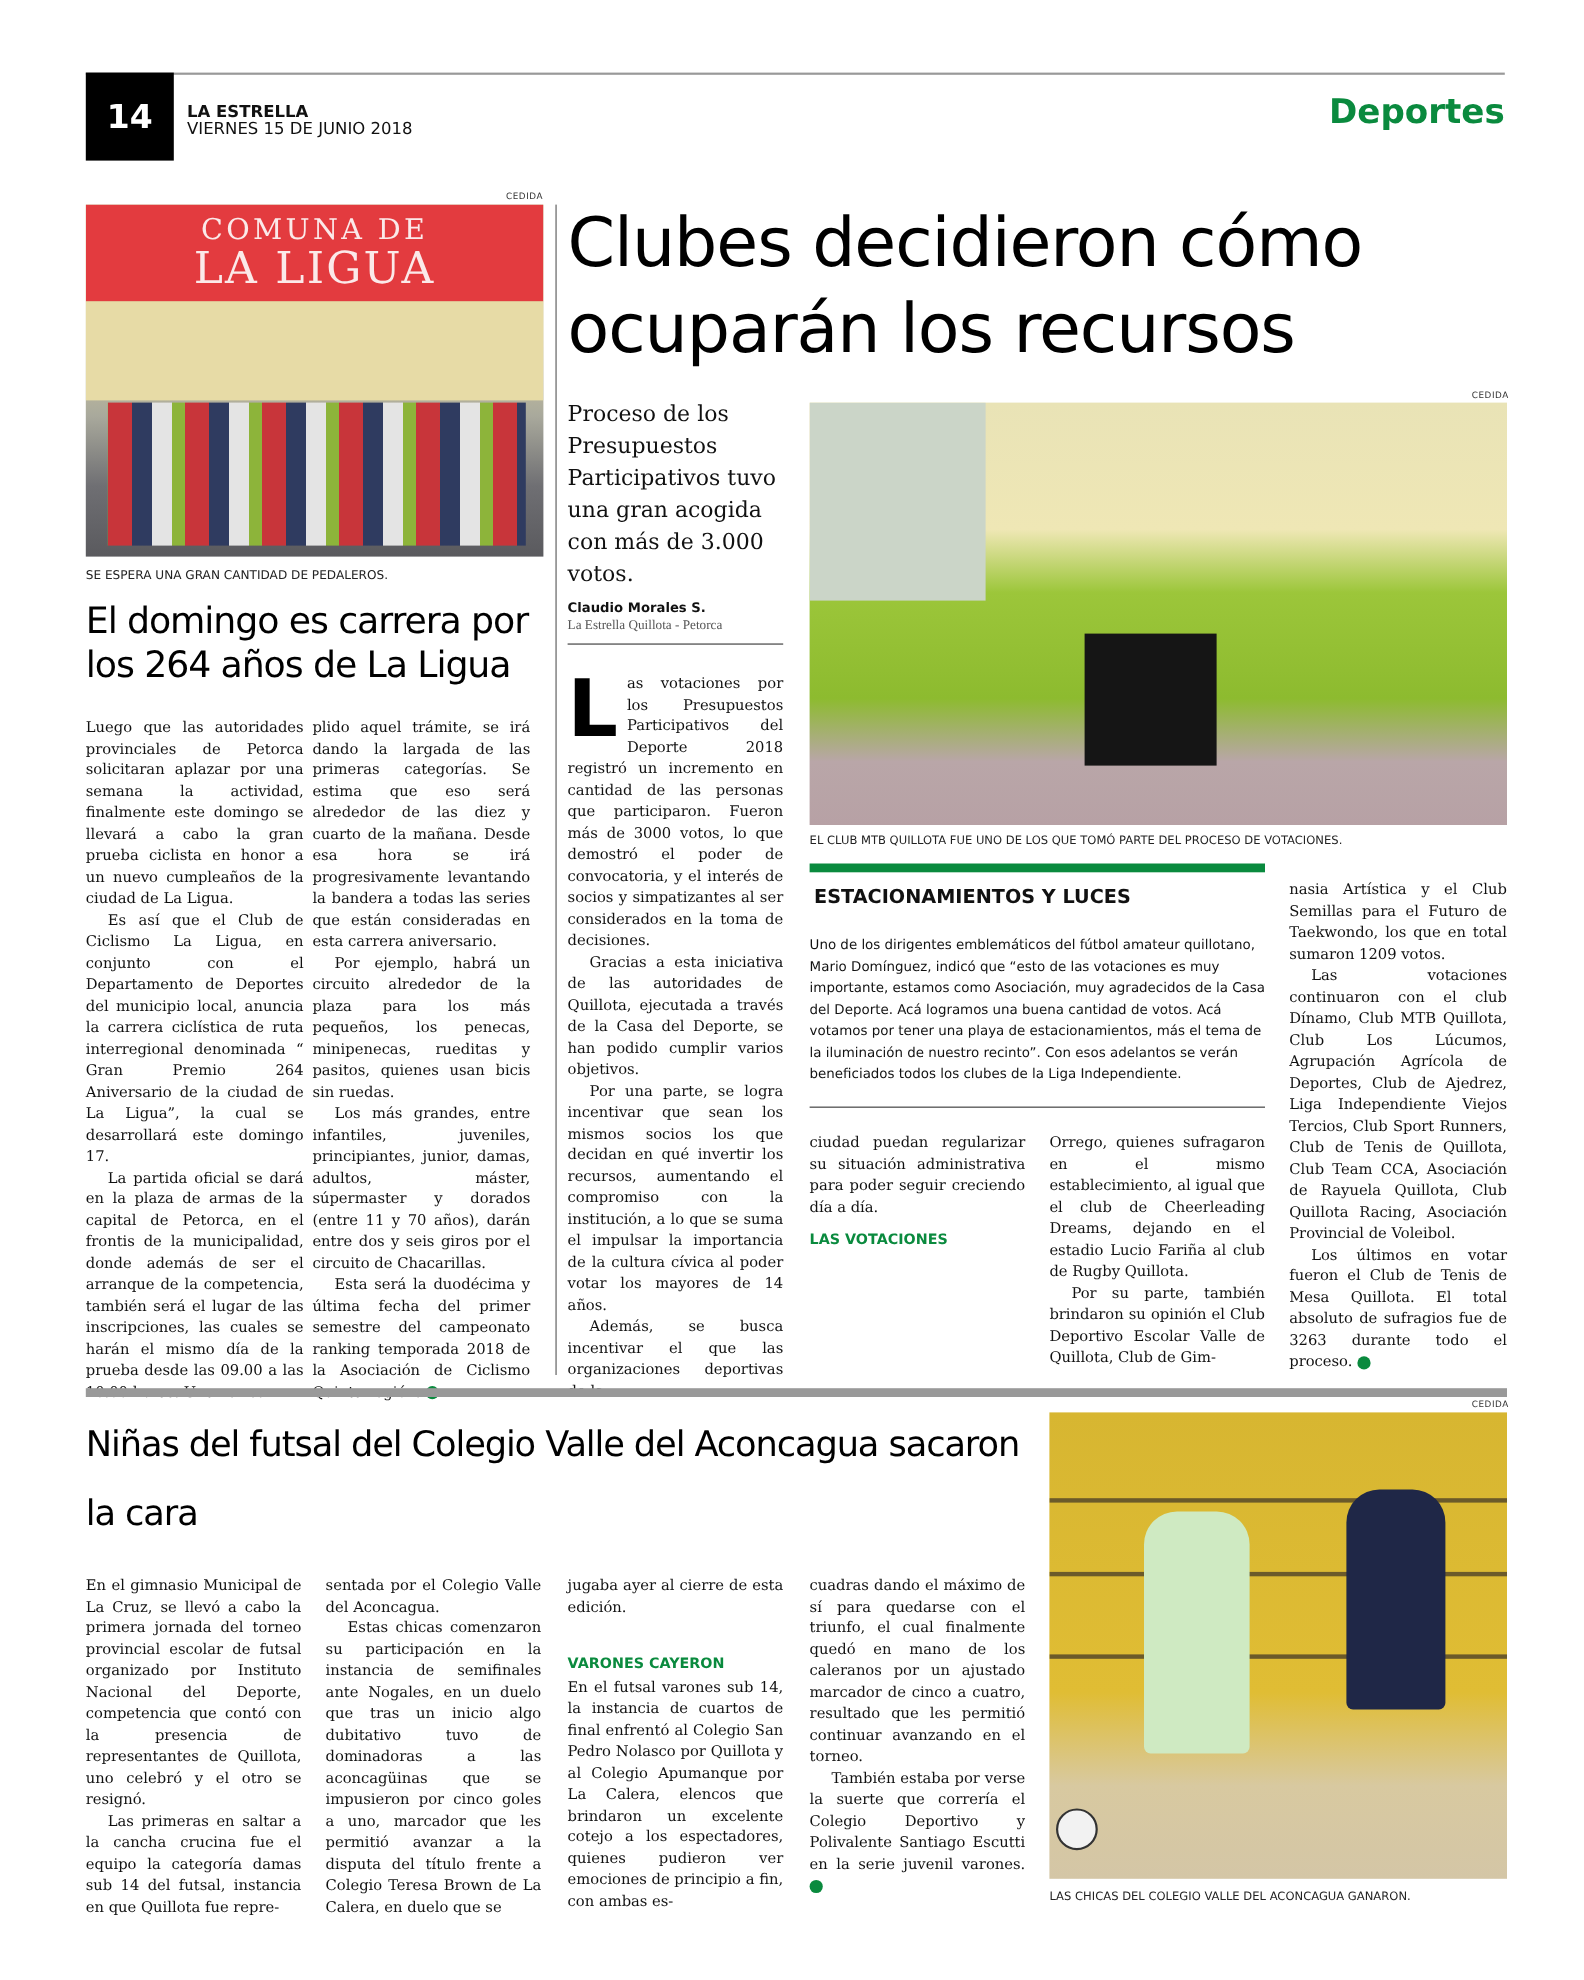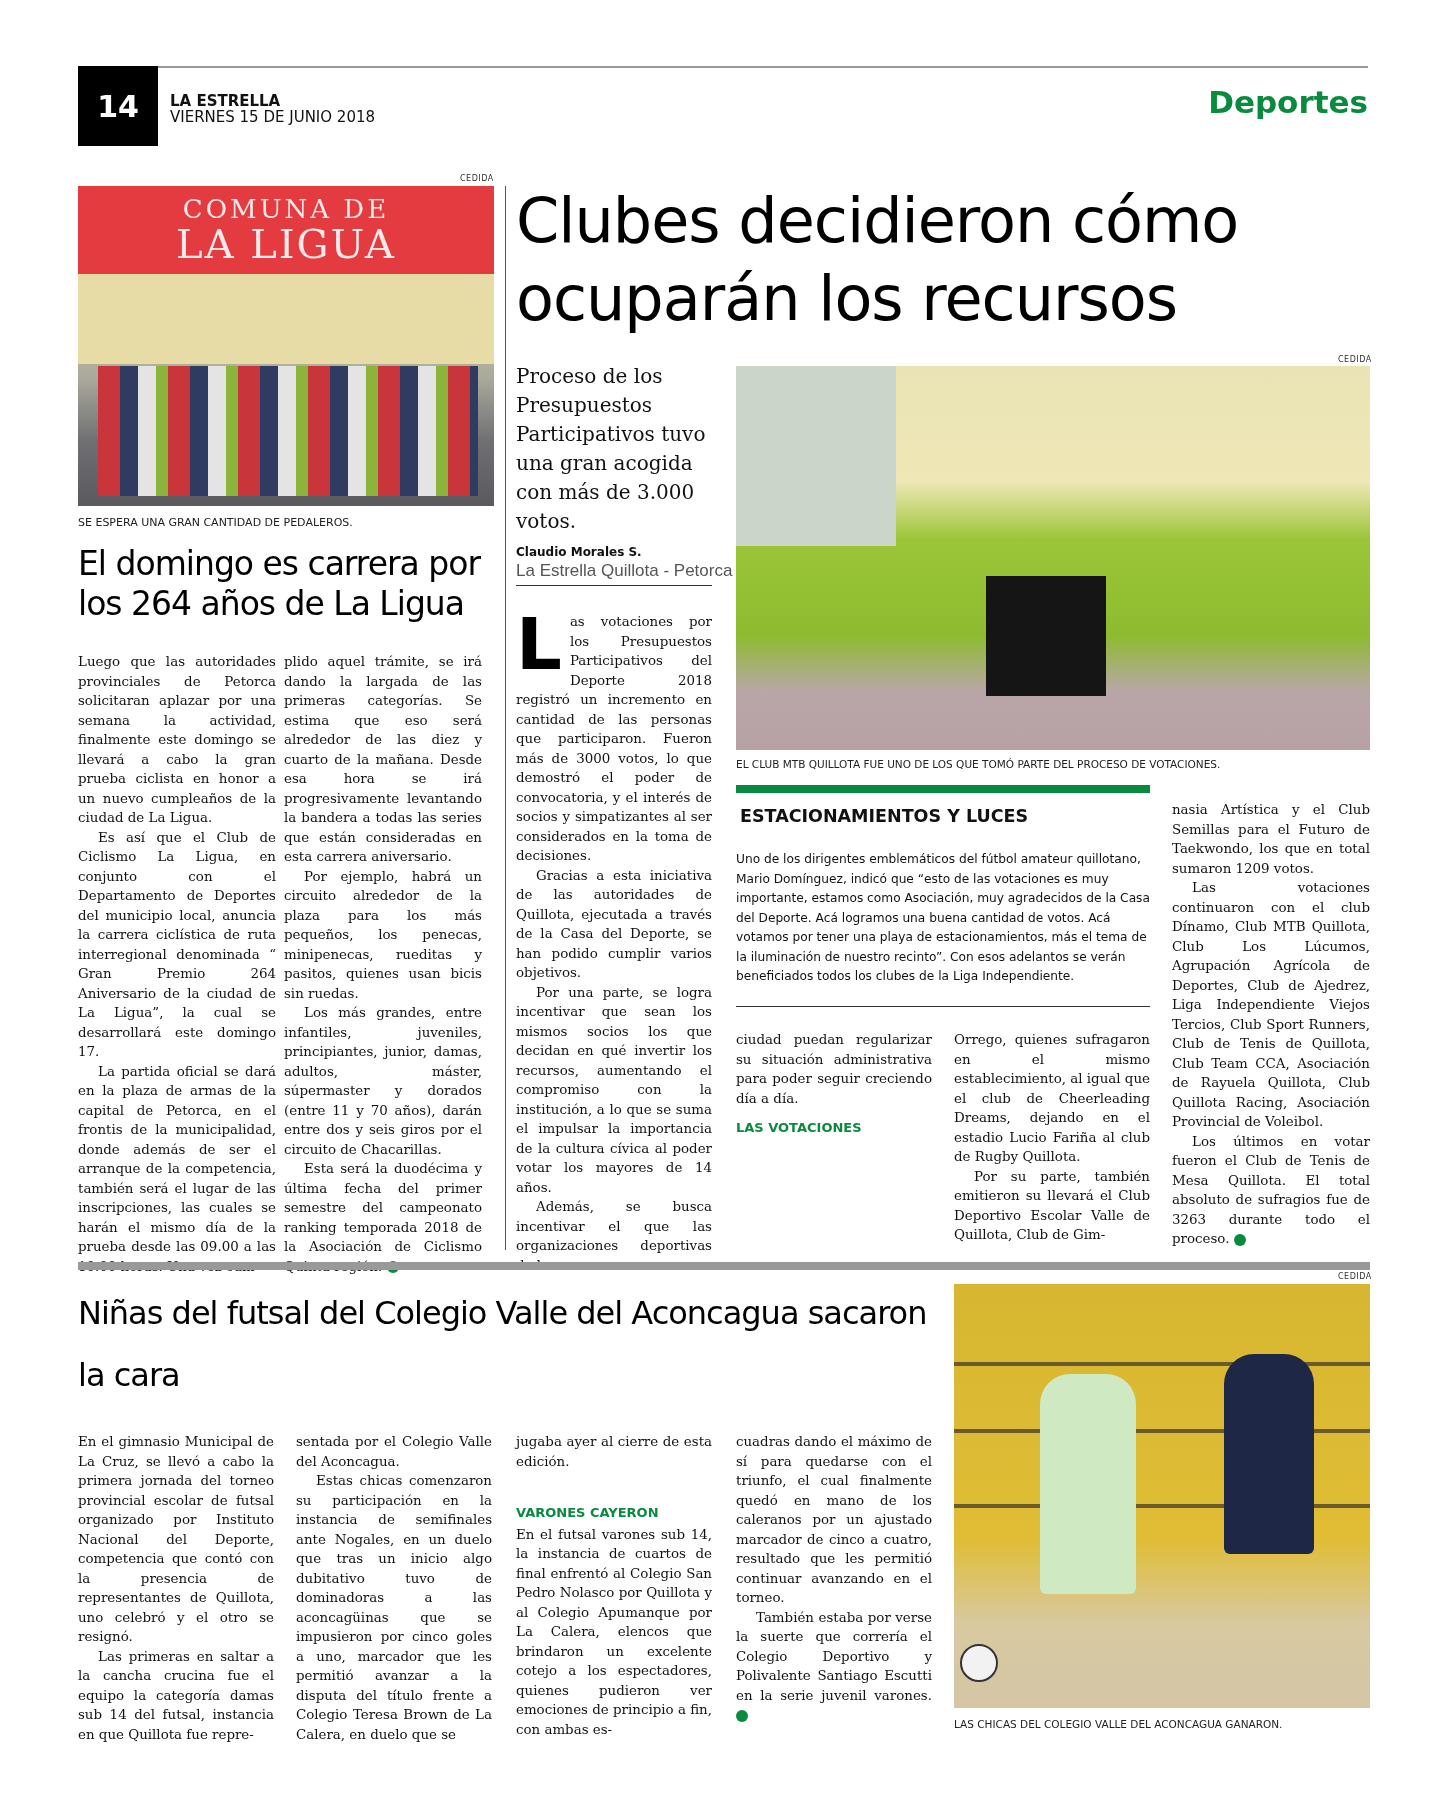--- a/index.html
+++ b/index.html
@@ -55,21 +55,21 @@
   <p>Por ejemplo, habrá un circuito alrededor de la plaza para los más pequeños, los penecas, minipenecas, rueditas y pasitos, quienes usan bicis sin ruedas.</p>
   <p>Los más grandes, entre infantiles, juveniles, principiantes, junior, damas, adultos, máster, súpermaster y dorados (entre 11 y 70 años), darán entre dos y seis giros por el circuito de Chacarillas.</p>
   <p><span>Esta será la duodécima y última fecha del primer semestre del campeonato ranking temporada 2018 de la Asociación de Ciclismo Quinta región.</span> <span class="end-mark">✪</span></p>
 </div>
 
 <div class="vrule" style="left:505px;top:186px;height:1064px"></div>
 
 <div class="abs h-big" style="left:516px;top:182px;width:860px;font-size:62px;line-height:78px">Clubes decidieron cómo ocuparán los recursos</div>
 <div class="abs deck" style="left:516px;top:362px;width:190px">Proceso de los Presupuestos Participativos tuvo una gran acogida con más de 3.000 votos.</div>
 <div class="abs" style="left:516px;top:545px;font-family:'DejaVu Sans',sans-serif;font-size:12px;font-weight:bold">Claudio Morales S.</div>
-<div class="abs" style="left:516px;top:561px;font-family:Liberation Sans, sans-serif;font-size:17px;color:#555">La Estrella Quillota - Petorca</div>
+<div class="abs" style="left:516px;top:561px;font-family:Liberation Serif, serif;font-size:12px;color:#555">La Estrella Quillota - Petorca</div>
 <div class="abs" style="left:516px;top:585px;width:196px;height:1px;background:#333"></div>
 
 <div class="col" style="left:516px;top:612px;width:196px">
   <p><span class="dropcap">L</span><span>as votaciones por los Presupuestos Participativos del Deporte 2018 registró un incremento en cantidad de las personas que participaron. Fueron más de 3000 votos, lo que demostró el poder de convocatoria, y el interés de socios y simpatizantes al ser considerados en la toma de decisiones.</span></p>
   <p>Gracias a esta iniciativa de las autoridades de Quillota, ejecutada a través de la Casa del Deporte, se han podido cumplir varios objetivos.</p>
   <p>Por una parte, se logra incentivar que sean los mismos socios los que decidan en qué invertir los recursos, aumentando el compromiso con la institución, a lo que se suma el impulsar la importancia de la cultura cívica al poder votar los mayores de 14 años.</p>
   <p>Además, se busca incentivar el que las organizaciones deportivas de la</p>
 </div>
 
 <div class="abs credit" style="left:1338px;top:355px">CEDIDA</div>
@@ -83,21 +83,21 @@
 <div class="abs" style="left:740px;top:806px;font-family:'DejaVu Sans',sans-serif;font-weight:bold;font-size:17.5px">ESTACIONAMIENTOS Y LUCES</div>
 <div class="abs box" style="left:736px;top:850px;width:414px;font-size:12.2px">Uno de los dirigentes emblemáticos del fútbol amateur quillotano, Mario Domínguez, indicó que “esto de las votaciones es muy importante, estamos como Asociación, muy agradecidos de la Casa del Deporte. Acá logramos una buena cantidad de votos. Acá votamos por tener una playa de estacionamientos, más el tema de la iluminación de nuestro recinto”. Con esos adelantos se verán beneficiados todos los clubes de la Liga Independiente.</div>
 <div class="abs" style="left:736px;top:1006px;width:414px;height:1px;background:#333"></div>
 
 <div class="col" style="left:736px;top:1030px;width:196px">
   <p>ciudad puedan regularizar su situación administrativa para poder seguir creciendo día a día.</p>
   <div class="sub-green">LAS VOTACIONES</div>
 </div>
 <div class="col" style="left:954px;top:1030px;width:196px">
   <p>Orrego, quienes sufragaron en el mismo establecimiento, al igual que el club de Cheerleading Dreams, dejando en el estadio Lucio Fariña al club de Rugby Quillota.</p>
-  <p>Por su parte, también emitieron su llevará el Club Deportivo Escolar Valle de Quillota, Club de Gim-</p>
+  <p>Por su parte, también brindaron su opinión el Club Deportivo Escolar Valle de Quillota, Club de Gim-</p>
 </div>
 <div class="col" style="left:1172px;top:800px;width:198px">
   <p>nasia Artística y el Club Semillas para el Futuro de Taekwondo, los que en total sumaron 1209 votos.</p>
   <p>Las votaciones continuaron con el club Dínamo, Club MTB Quillota, Club Los Lúcumos, Agrupación Agrícola de Deportes, Club de Ajedrez, Liga Independiente Viejos Tercios, Club Sport Runners, Club de Tenis de Quillota, Club Team CCA, Asociación de Rayuela Quillota, Club Quillota Racing, Asociación Provincial de Voleibol.</p>
   <p><span>Los últimos en votar fueron el Club de Tenis de Mesa Quillota. El total absoluto de sufragios fue de 3263 durante todo el proceso.</span> <span class="end-mark">✪</span></p>
 </div>
 
 <div class="abs" style="left:78px;top:1262px;width:1292px;height:8px;background:#999"></div>
 <div class="abs h-big" style="left:78px;top:1282px;width:860px;font-size:32px;line-height:62px">Niñas del futsal del Colegio Valle del Aconcagua sacaron la cara</div>
 

